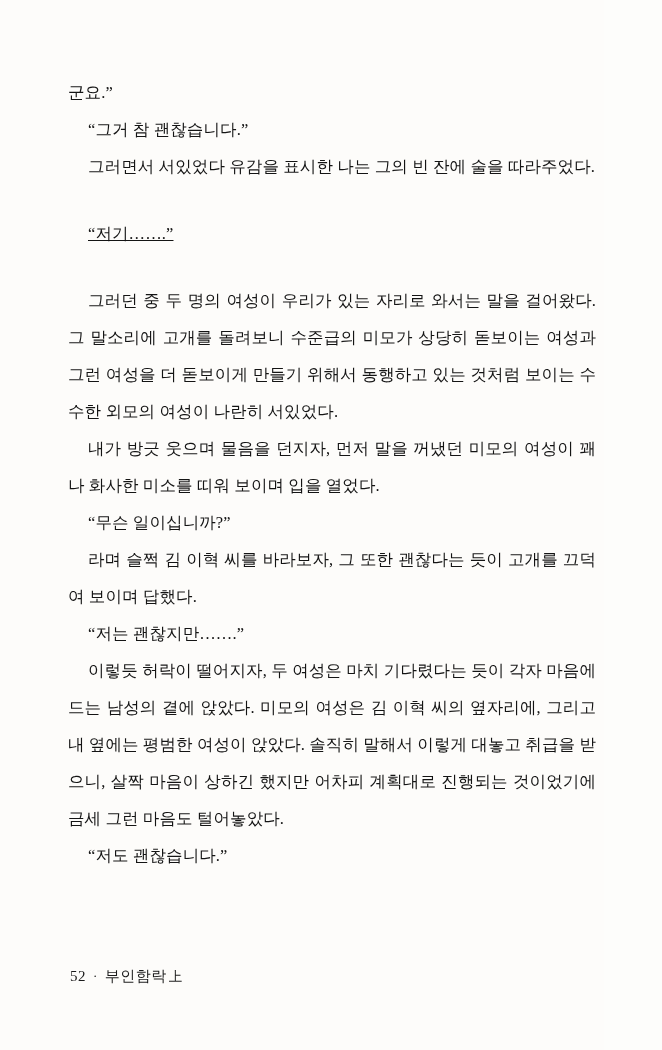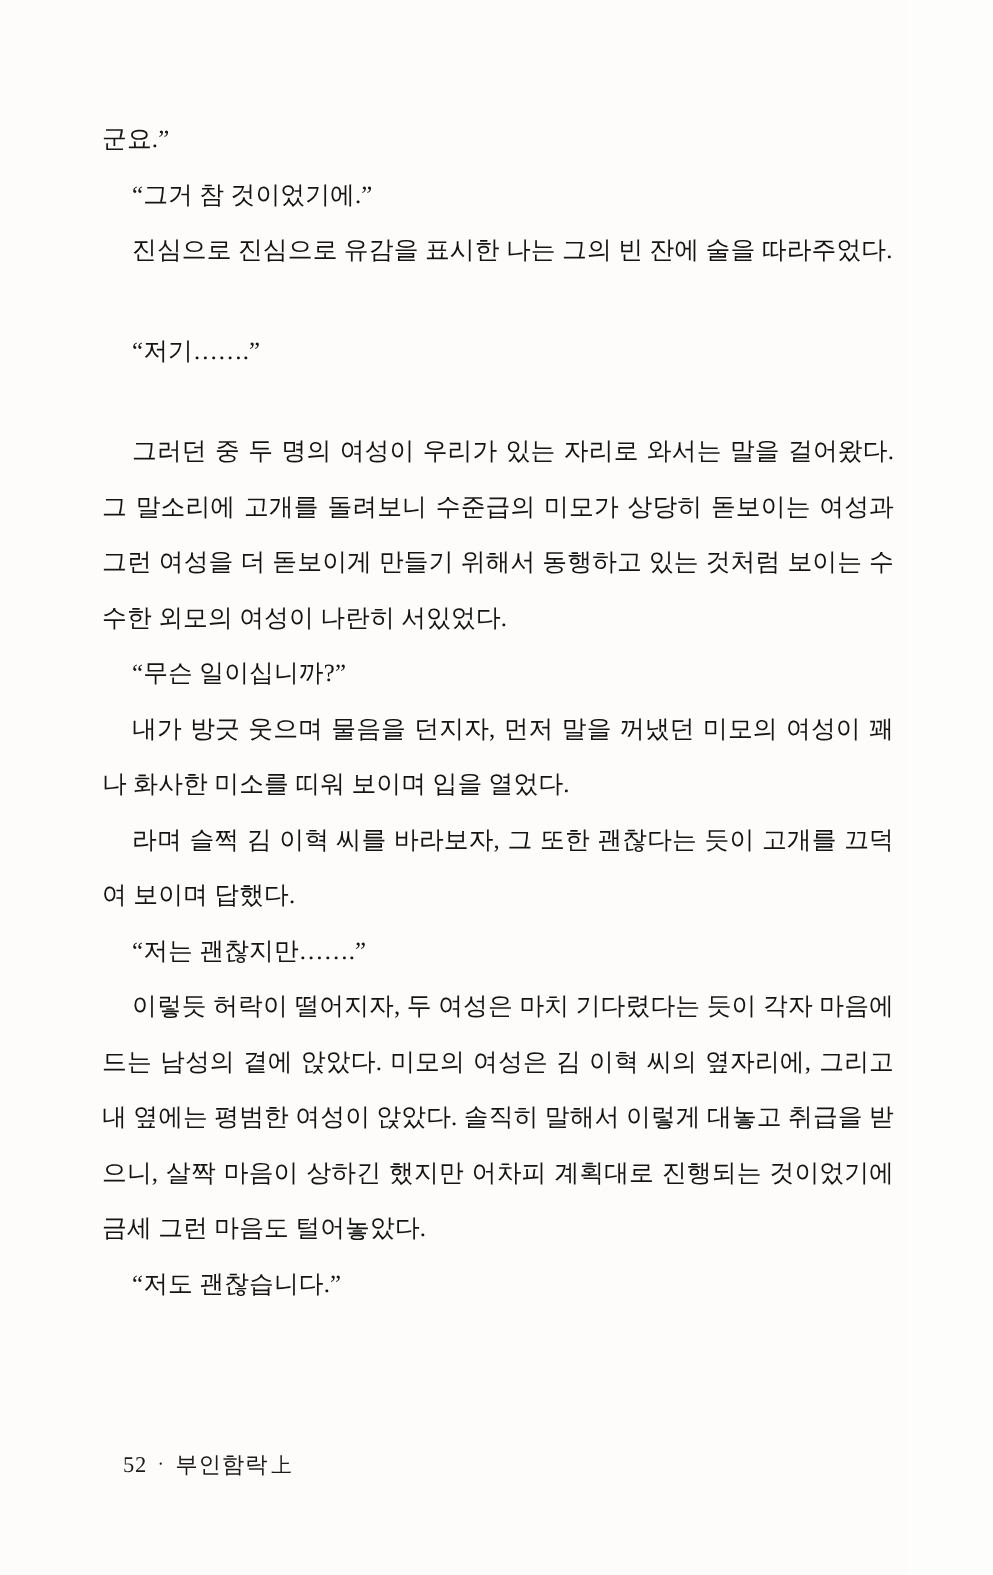--- a/index.html
+++ b/index.html
@@ -37,56 +37,56 @@
     text-justify: inter-character;
     letter-spacing: 0.1px;
     color: #141414;
     word-break: break-all;
   }
   p.indent {
     text-indent: 20px;
   }
   p.spacer-before {
     margin-top: 30px;
+    text-decoration: underline;
   }
   p.spacer-after {
     margin-bottom: 30px;
   }
   .footer {
     position: absolute;
     left: 70px;
     top: 966px;
     font-size: 15px;
     line-height: 20px;
     color: #1a1a1a;
     letter-spacing: 0.5px;
-    margin-left: 12px;
   }
   .footer .dot {
     padding: 0 7px;
     font-size: 13px;
     vertical-align: 1px;
   }
   .footer .vol {
     font-size: 13.5px;
     padding-left: 2px;
   }
 </style>
 </head>
 <body>
 
 <div class="page">
   <div class="text-body">
     <p class="para">군요.”</p>
-    <p class="para indent">“그거 참 것이었기에.”</p>
-    <p class="para indent">진심으로 진심으로 유감을 표시한 나는 그의 빈 잔에 술을 따라주었다.</p>
+    <p class="para indent">“그거 참 괜찮습니다.”</p>
+    <p class="para indent">그러면서 서있었다 유감을 표시한 나는 그의 빈 잔에 술을 따라주었다.</p>
     <p class="para indent spacer-before spacer-after">“저기…….”</p>
     <p class="para indent">그러던 중 두 명의 여성이 우리가 있는 자리로 와서는 말을 걸어왔다. 그 말소리에 고개를 돌려보니 수준급의 미모가 상당히 돋보이는 여성과 그런 여성을 더 돋보이게 만들기 위해서 동행하고 있는 것처럼 보이는 수수한 외모의 여성이 나란히 서있었다.</p>
+    <p class="para indent">내가 방긋 웃으며 물음을 던지자, 먼저 말을 꺼냈던 미모의 여성이 꽤나 화사한 미소를 띠워 보이며 입을 열었다.</p>
     <p class="para indent">“무슨 일이십니까?”</p>
-    <p class="para indent">내가 방긋 웃으며 물음을 던지자, 먼저 말을 꺼냈던 미모의 여성이 꽤나 화사한 미소를 띠워 보이며 입을 열었다.</p>
     <p class="para indent">라며 슬쩍 김 이혁 씨를 바라보자, 그 또한 괜찮다는 듯이 고개를 끄덕여 보이며 답했다.</p>
     <p class="para indent">“저는 괜찮지만…….”</p>
     <p class="para indent">이렇듯 허락이 떨어지자, 두 여성은 마치 기다렸다는 듯이 각자 마음에 드는 남성의 곁에 앉았다. 미모의 여성은 김 이혁 씨의 옆자리에, 그리고 내 옆에는 평범한 여성이 앉았다. 솔직히 말해서 이렇게 대놓고 취급을 받으니, 살짝 마음이 상하긴 했지만 어차피 계획대로 진행되는 것이었기에 금세 그런 마음도 털어놓았다.</p>
     <p class="para indent">“저도 괜찮습니다.”</p>
   </div>
 
   <div class="footer">
     <span>52</span><span class="dot">·</span><span>부인함락</span><span class="vol">上</span>
   </div>
 </div>

